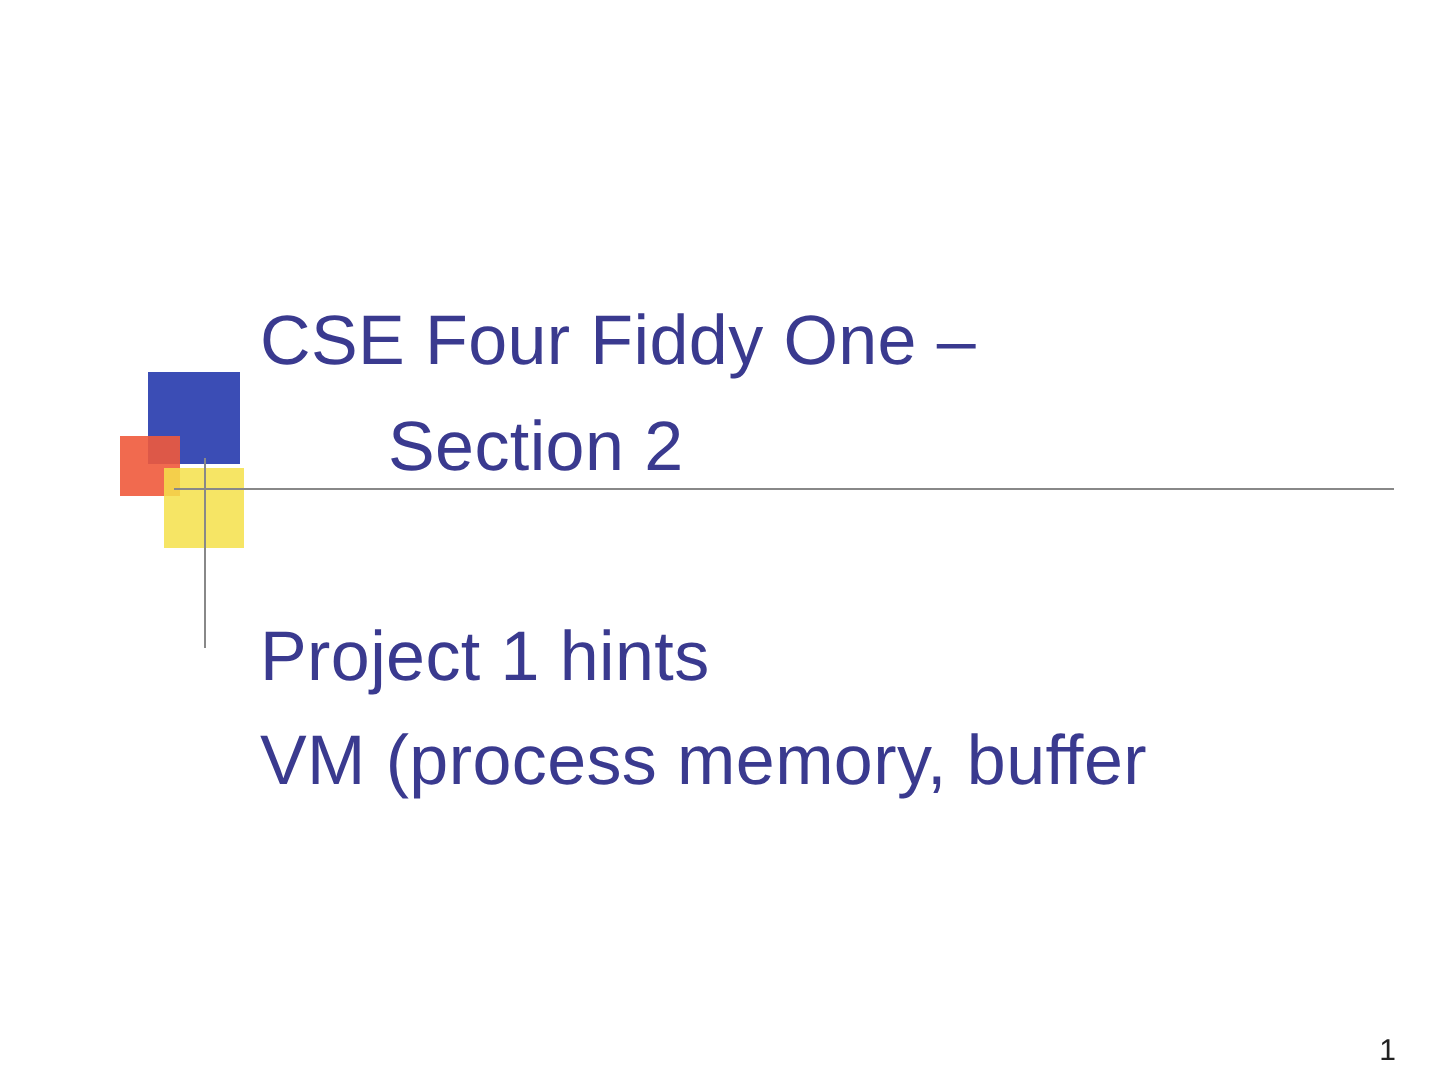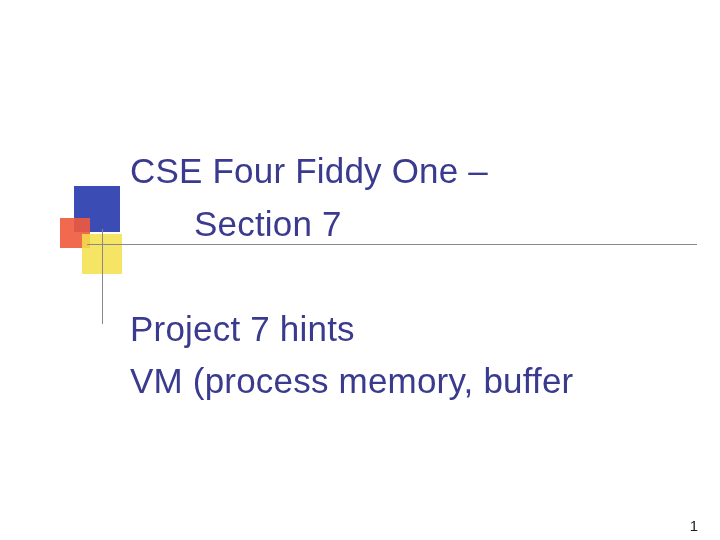--- a/index.html
+++ b/index.html
@@ -88,19 +88,19 @@
   <div class="square-blue"></div>
   <div class="square-red"></div>
   <div class="square-yellow"></div>
 </div>
 
 <div class="hline"></div>
 <div class="vline"></div>
 
 <div class="title-block">
   <span class="title-line1">CSE Four Fiddy One –</span>
-  <span class="title-line2">Section 7</span>
+  <span class="title-line2">Section 2</span>
   <div class="gap"></div>
-  <span class="subtitle">Project 7 hints</span>
+  <span class="subtitle">Project 1 hints</span>
   <span class="subtitle">VM (process memory, buffer</span>
 </div>
 
 <div class="page-number">1</div>
 
 </body></html>

